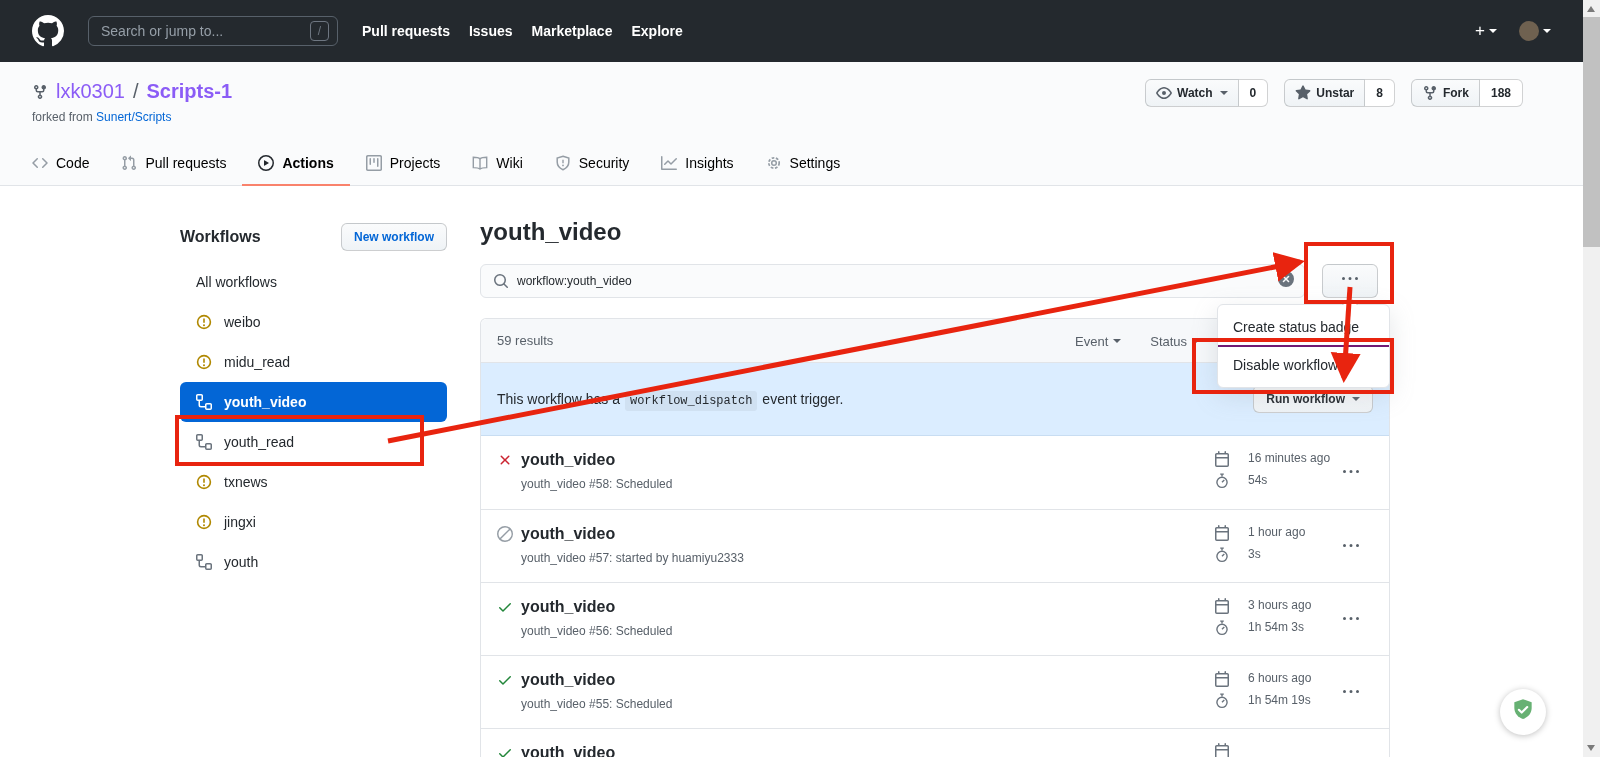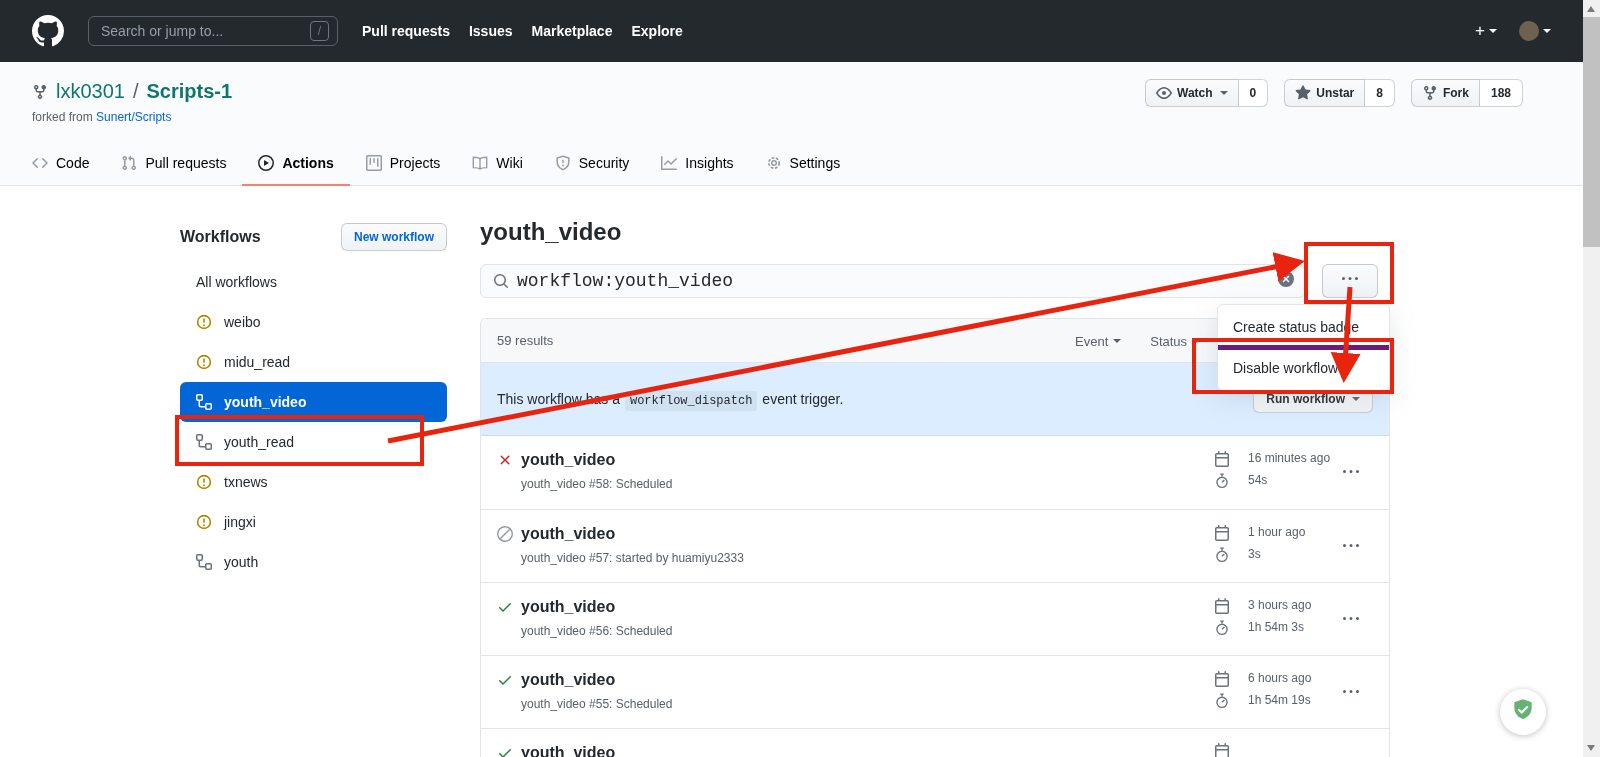--- a/index.html
+++ b/index.html
@@ -21,21 +21,21 @@
 .hright { margin-left:auto; display:flex; align-items:center; gap:22px; color:#fff; }
 .plus { display:flex; align-items:center; gap:4px; font-size:17px; color:#fff; cursor:pointer; }
 .caret { display:inline-block; width:0; height:0; border-left:4px solid transparent; border-right:4px solid transparent; border-top:4px solid currentColor; }
 .avatar-wrap { display:flex; align-items:center; gap:4px; cursor:pointer; }
 .avatar { width:20px; height:20px; border-radius:50%; background:#6f6150; }
 
 
 .repohead { position:absolute; left:0; top:62px; width:1583px; height:124px; background:#fafbfc; border-bottom:1px solid #e1e4e8; z-index:4; }
 .repo-title { position:absolute; left:32px; top:18px; display:flex; align-items:center; gap:8px; font-size:20px; color:#586069; }
 .repo-title .icon { color:#586069; }
-.repo-title a { color:#0f766e; cursor:pointer; }
+.repo-title a { color:#8b5cf6; cursor:pointer; }
 .repo-title .rname { font-weight:600; }
 .fork-note { position:absolute; left:32px; top:48px; font-size:12px; color:#586069; }
 .fork-note a { color:#0366d6; cursor:pointer; }
 .social { position:absolute; right:60px; top:17px; display:flex; gap:16px; }
 .sbg { display:flex; height:28px; font-size:12px; font-weight:600; color:#24292e; }
 .sbtn { display:flex; align-items:center; gap:5px; padding:0 10px; background:linear-gradient(#fafbfc,#eff3f6); border:1px solid rgba(27,31,35,.2); border-radius:6px 0 0 6px; cursor:pointer; color:#24292e; }
 .sbtn .icon { color:#586069; }
 .sbtn .caret { color:#586069; margin-left:2px; }
 .scount { display:flex; align-items:center; padding:0 11px; background:#fff; border:1px solid rgba(27,31,35,.2); border-left:0; border-radius:0 6px 6px 0; color:#24292e; cursor:pointer; }
 .tabs { position:absolute; left:16px; bottom:-1px; display:flex; }
@@ -54,21 +54,21 @@
 .side-item .sicon { width:16px; height:16px; color:#6a737d; }
 .side-item.selected { background:var(--selected-blue,#0366d6); color:#fff; font-weight:600; }
 .side-item.selected .sicon { color:#fff; }
 
 
 .main { position:absolute; left:480px; top:216px; width:910px; z-index:6; }
 .wf-title { font-size:24px; font-weight:600; height:32px; line-height:32px; color:#24292e; }
 .search-row { display:flex; margin-top:16px; }
 .wf-search { width:825px; height:34px; border:1px solid #e1e4e8; border-radius:6px; background:#fafbfc; display:flex; align-items:center; gap:8px; padding:0 10px 0 12px; cursor:text; }
 .wf-search .icon { color:#6a737d; }
-.wf-search .q { flex:1; font-size:18px; color:#24292e;font-family:Liberation Mono, monospace; }
+.wf-search .q { flex:1; font-size:12px; color:#24292e; }
 .clear-btn { display:flex; border:0; background:none; color:#6a737d; cursor:pointer; padding:0; }
 .kebab-btn { margin-left:17px; width:56px; height:34px; border:1px solid rgba(27,31,35,.2); border-radius:6px; background:linear-gradient(#fafbfc,#eff3f6); display:flex; align-items:center; justify-content:center; color:#586069; cursor:pointer; }
 
 .results-card { margin-top:20px; border:1px solid #e1e4e8; border-bottom:0; border-radius:6px 6px 0 0; background:#fff; }
 .results-head { position:relative; height:44px; background:#f6f8fa; border-bottom:1px solid #e1e4e8; border-radius:6px 6px 0 0; display:flex; align-items:center; padding:0 16px; font-size:13px; color:#586069; }
 .filters { position:absolute; left:594px; top:0; height:44px; display:flex; gap:29px; align-items:center; }
 .filter { display:flex; align-items:center; gap:5px; cursor:pointer; color:#586069; }
 .banner { height:73px; background:#dbedff; border-bottom:1px solid #c8ddf2; display:flex; align-items:center; padding:0 16px; font-size:14px; color:#24292e; }
 .banner code { font-family:"Liberation Mono","DejaVu Sans Mono",monospace; font-size:12px; background:rgba(27,31,35,.06); border-radius:3px; padding:3px 5px; margin:0 5px; }
 .run-btn { margin-left:auto; height:28px; padding:0 12px; background:linear-gradient(#fafbfc,#eff3f6); border:1px solid rgba(27,31,35,.2); border-radius:6px; font-size:12px; font-weight:600; color:#24292e; display:flex; align-items:center; gap:7px; cursor:pointer; }
@@ -84,21 +84,21 @@
 .meta-line { display:flex; align-items:center; gap:18px; line-height:17px; }
 .meta-line + .meta-line { margin-top:5px; }
 .meta-line .micon { color:#6a737d; }
 .run-kebab { position:absolute; right:30px; top:28px; background:none; border:0; color:#586069; cursor:pointer; padding:0; }
 
 
 .menu { position:absolute; left:1217px; top:304px; width:173px; background:#fff; border:1px solid #e1e4e8; border-radius:6px; box-shadow:0 8px 24px rgba(149,157,165,.25); z-index:30; padding:4px 0; }
 .menu::before { content:""; position:absolute; top:-8px; left:124px; border:8px solid transparent; border-top:0; border-bottom:8px solid rgba(27,31,35,.18); }
 .menu::after { content:""; position:absolute; top:-7px; left:124px; border:8px solid transparent; border-top:0; border-bottom:8px solid #fff; }
 .menu-item { padding:10px 15px; font-size:14px; color:#24292e; cursor:pointer; }
-.menu-item + .menu-item { border-top:5px solid #701a75; }
+.menu-item + .menu-item { border-top:2px solid #701a75; }
 
 
 .annotations { position:absolute; left:0; top:0; z-index:50; pointer-events:none; }
 
 
 .shield-fab { position:absolute; left:1500px; top:689px; width:46px; height:46px; border-radius:50%; background:#fff; box-shadow:0 1px 6px rgba(0,0,0,.25); display:flex; align-items:center; justify-content:center; z-index:40; cursor:pointer; }
 
 
 .scrollbar { position:absolute; right:0; top:0; width:17px; height:757px; background:#f0f0f0; z-index:60; }
 .sb-up { position:absolute; top:6px; left:4px; width:0; height:0; border-left:4px solid transparent; border-right:4px solid transparent; border-bottom:6px solid #7a7a7a; cursor:pointer; }

